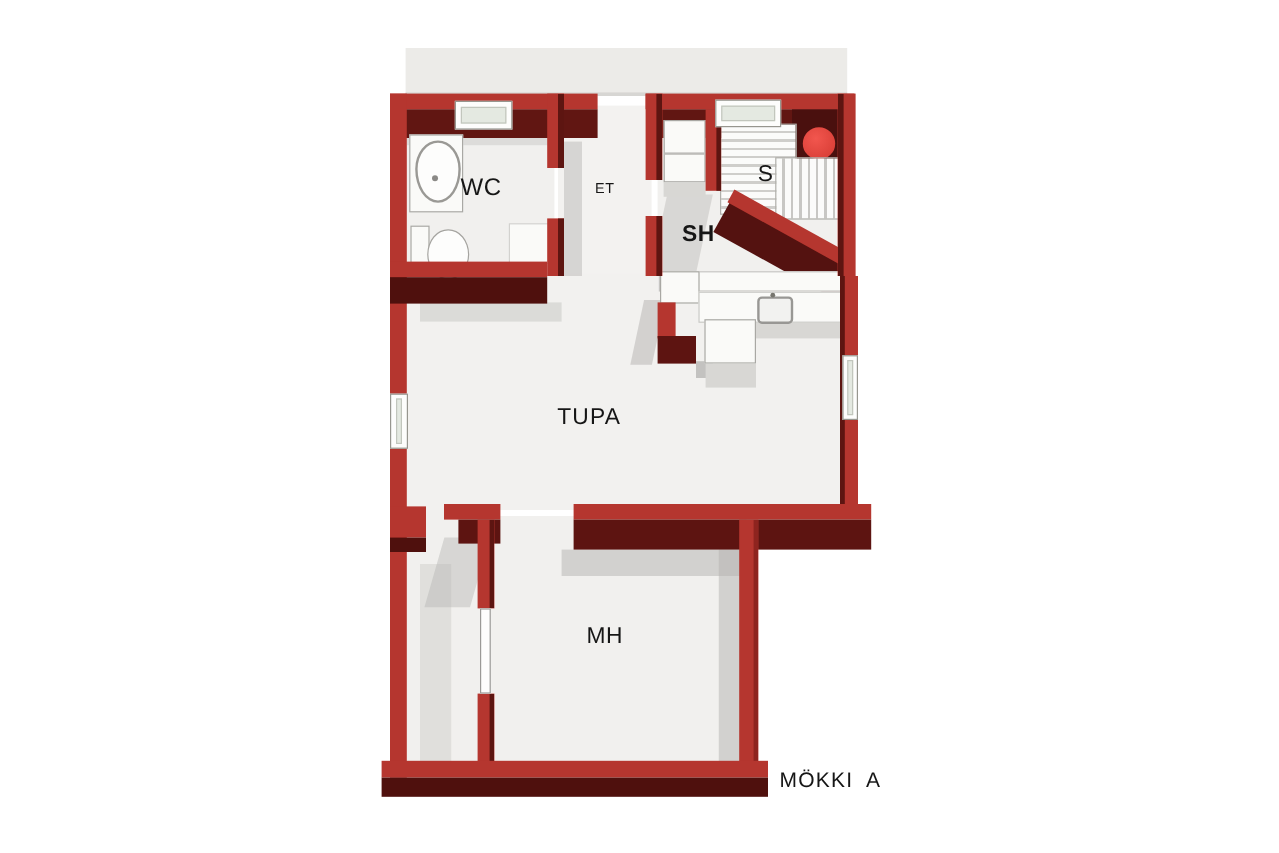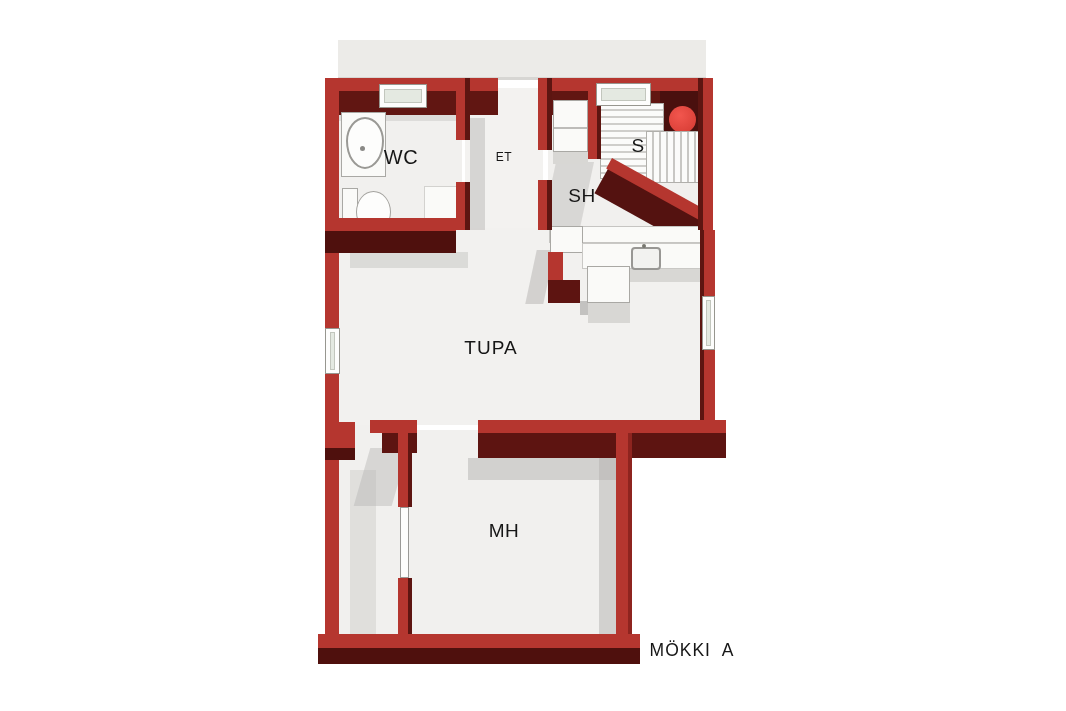--- a/index.html
+++ b/index.html
@@ -115,18 +115,18 @@
   <div class="wall" style="left:398px;top:433px;width:14px;height:74px;box-shadow:inset -4px 0 0 #5d1511;"></div>
   <div class="abs" style="left:400px;top:507px;width:9px;height:71px;background:#fdfdfc;border:1px solid #9a9996;box-sizing:border-box;z-index:42;"></div>
   <div class="wall" style="left:398px;top:578px;width:14px;height:60px;box-shadow:inset -4px 0 0 #5d1511;"></div>
   <div class="wall" style="left:616px;top:433px;width:16px;height:205px;box-shadow:inset -4px 0 0 #8e241f;"></div>
   <div class="wall" style="left:318px;top:634px;width:322px;height:14px;"></div>
   <div class="sface" style="left:318px;top:648px;width:322px;height:16px;"></div>
 
   <div class="label" style="left:401px;top:157px;font-size:20px;">WC</div>
   <div class="label" style="left:504px;top:157px;font-size:12px;">ET</div>
   <div class="label" style="left:638px;top:146px;font-size:19px;">S</div>
-  <div class="label" style="left:582px;top:196px;font-size:19px;">SH</div>
+  <div class="label" style="left:582px;top:196px;font-size:19px;font-weight:bold;">SH</div>
   <div class="label" style="left:491px;top:348px;font-size:19px;letter-spacing:1px;">TUPA</div>
   <div class="label" style="left:504px;top:531px;font-size:19px;">MH</div>
   <div class="label" style="left:692px;top:650px;font-size:17.5px;letter-spacing:1px;">MÖKKI  A</div>
 
 </div>
 
 </body></html>

